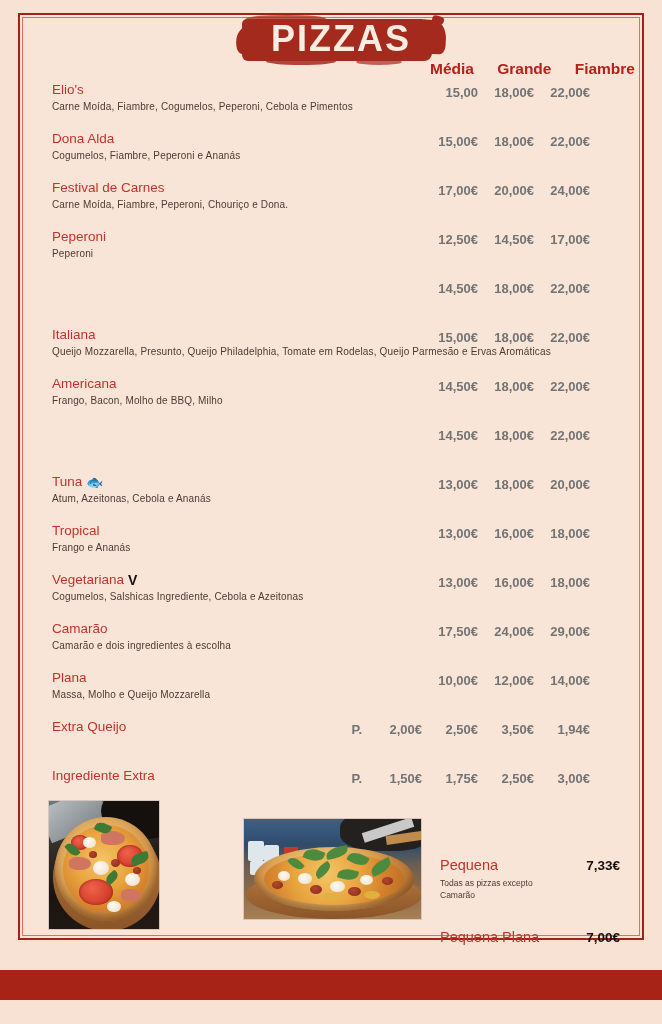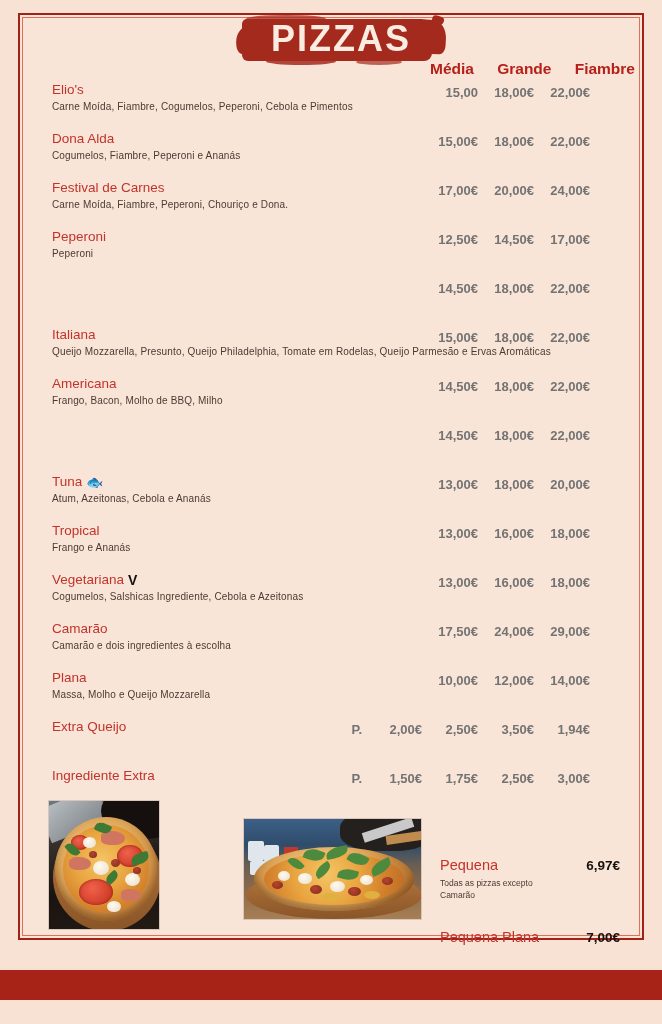--- a/index.html
+++ b/index.html
@@ -582,21 +582,21 @@
     <div class="topping meat" style="left:138px;top:58px;width:11px;height:8px;"></div>
     <div class="topping meat" style="left:28px;top:62px;width:11px;height:8px;"></div>
     <div class="topping" style="left:78px;top:74px;width:18px;height:8px;background:#e0b040;border-radius:50%;"></div>
     <div class="topping" style="left:120px;top:72px;width:16px;height:8px;background:#e0b040;border-radius:50%;"></div>
   </div>
 </div>
 
 <div class="small-block">
   <div class="small-row">
     <span class="small-name">Pequena</span>
-    <span class="small-price">6,97€</span>
+    <span class="small-price">7,33€</span>
   </div>
   <div class="small-note">
     <div>Todas as pizzas excepto</div>
     <div>Camarão</div>
   </div>
   <div class="small-gap"></div>
   <div class="small-row">
     <span class="small-name">Pequena Plana</span>
     <span class="small-price">7,00€</span>
   </div>

